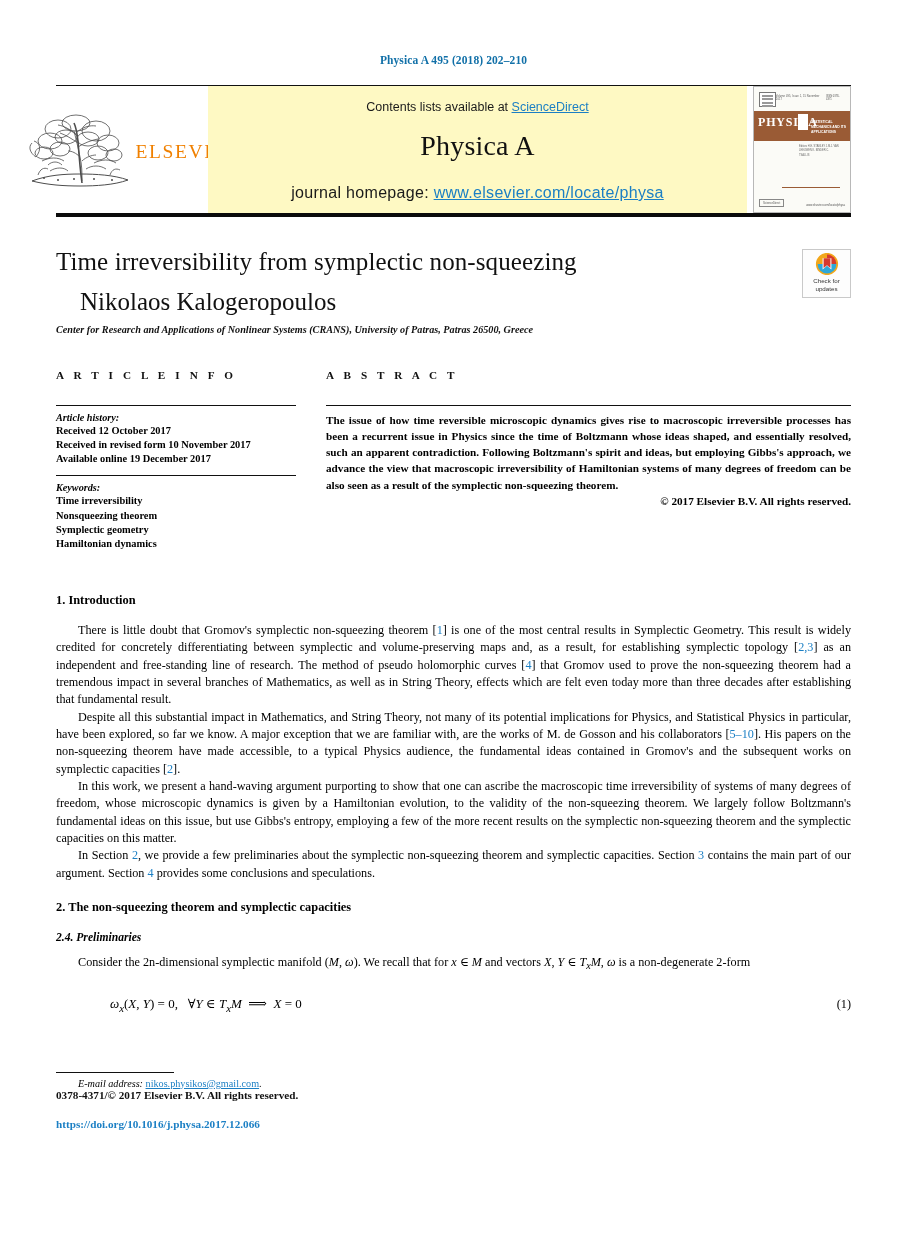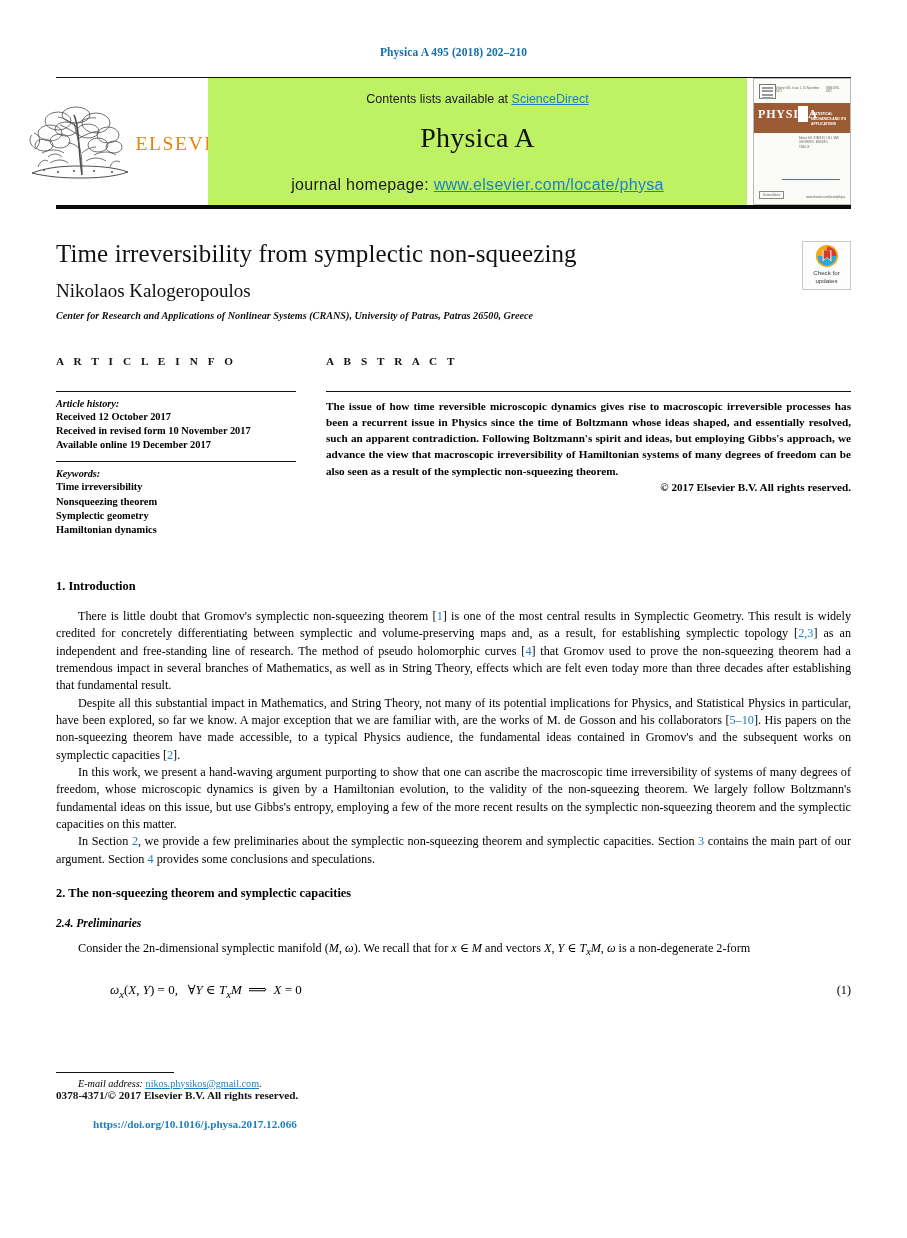--- a/index.html
+++ b/index.html
@@ -16,21 +16,21 @@
     width: 907px;
     height: 1238px;
     margin: 0 auto;
     background: #ffffff;
     overflow: hidden;
     box-sizing: border-box;
   }
   .content {
     position: absolute;
     left: 56px;
-    top: 0;
+    top: 8px;
     width: 795px;
   }
 
   
   .runhead {
     text-align: center;
     font-size: 11.5px;
     font-weight: bold;
     color: #1170a8;
     padding-top: 46px;
@@ -63,21 +63,21 @@
   .elsevier-word {
     margin-top: 1px;
     font-family: "Liberation Serif", serif;
     font-size: 19.5px;
     letter-spacing: 1.6px;
     color: #F08000;
     font-weight: normal;
   }
   .band {
     flex: 1 1 auto;
-    background: #bef264;
+    background: #fef9c3;
     display: flex;
     flex-direction: column;
     align-items: center;
     justify-content: flex-start;
     padding-top: 14px;
     box-sizing: border-box;
   }
   .band-top {
     font-family: "Liberation Sans", sans-serif;
     font-size: 12.5px;
@@ -175,23 +175,24 @@
   .titleblock { position: relative; margin-top: 34px; }
   .paper-title {
     font-size: 25px;
     line-height: 1.2;
     font-weight: normal;
     margin: 0;
     color: #111;
     letter-spacing: 0.1px;
   }
   .authors {
-    font-size: 19px;
+    font-size: 25px;
     margin-top: 11px;
     color: #111;
+    margin-left: 24px;
   }
   .affiliation {
     font-size: 10.2px;
     font-style: italic;
     font-weight: bold;
     margin-top: 8px;
     color: #111;
   }
   .crossmark {
     position: absolute;
@@ -318,21 +319,20 @@
   .fn-line i { font-style: italic; }
   .fn-mail { color: #1b7fc4; }
   .doi {
     position: absolute;
     left: 56px;
     top: 1117px;
     font-size: 11.2px;
     font-weight: bold;
     color: #1b7fc4;
     line-height: 1.35;
-    margin-left: 37px;
   }
   .issn {
     position: absolute;
     left: 56px;
     top: 1088px;
     font-size: 11.2px;
     font-weight: bold;
     color: #111;
     line-height: 1.35;
   }

